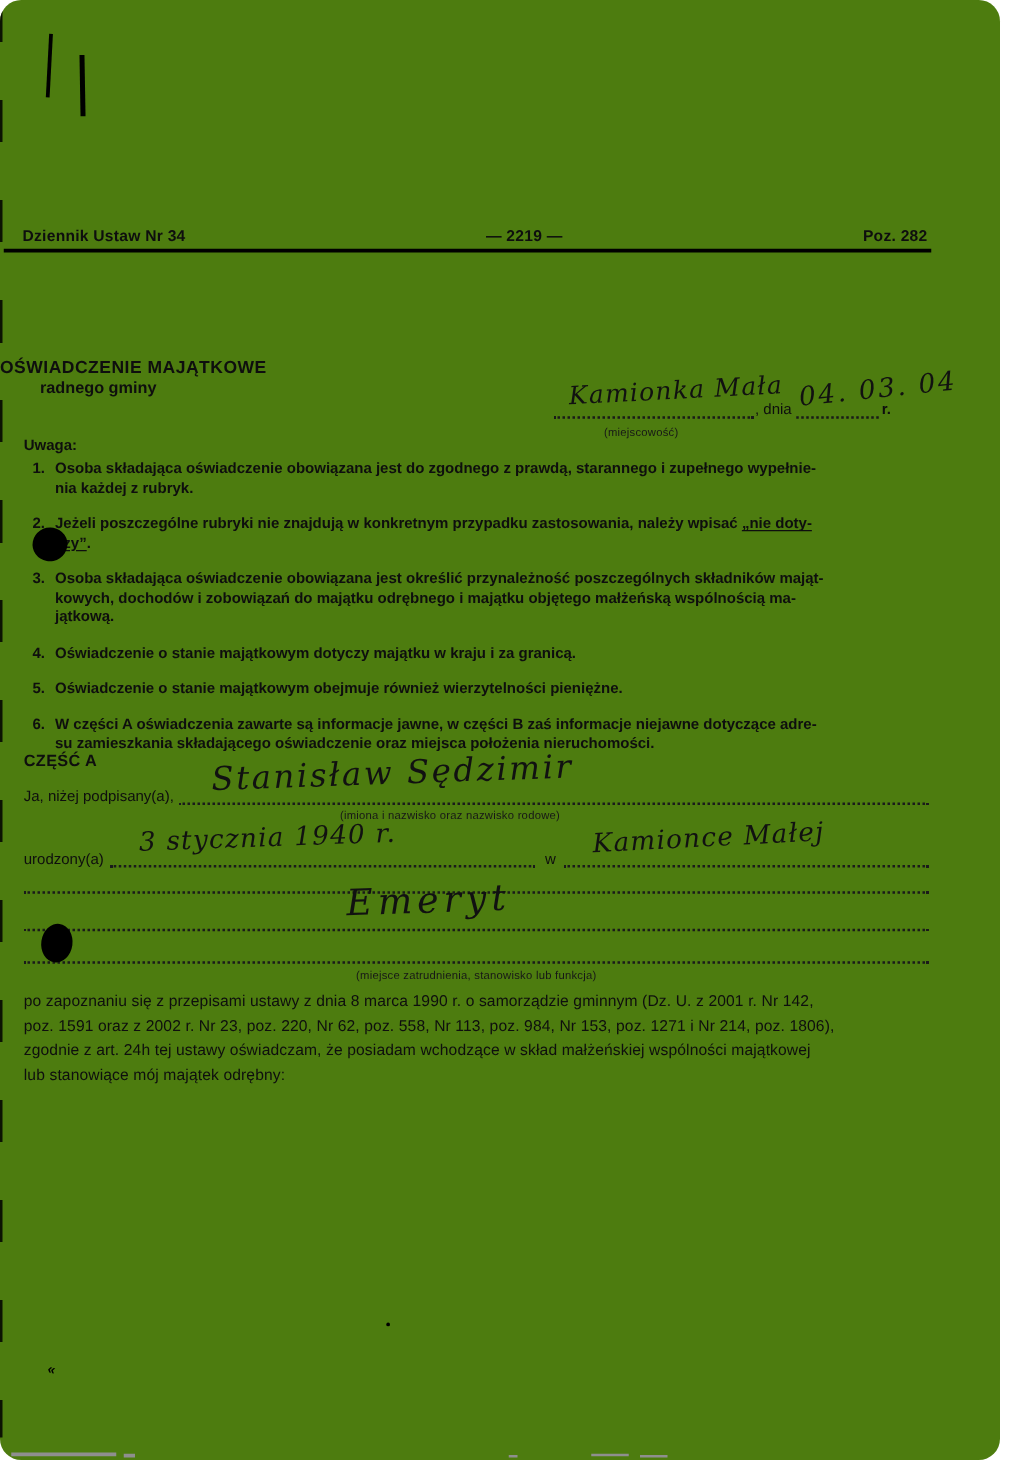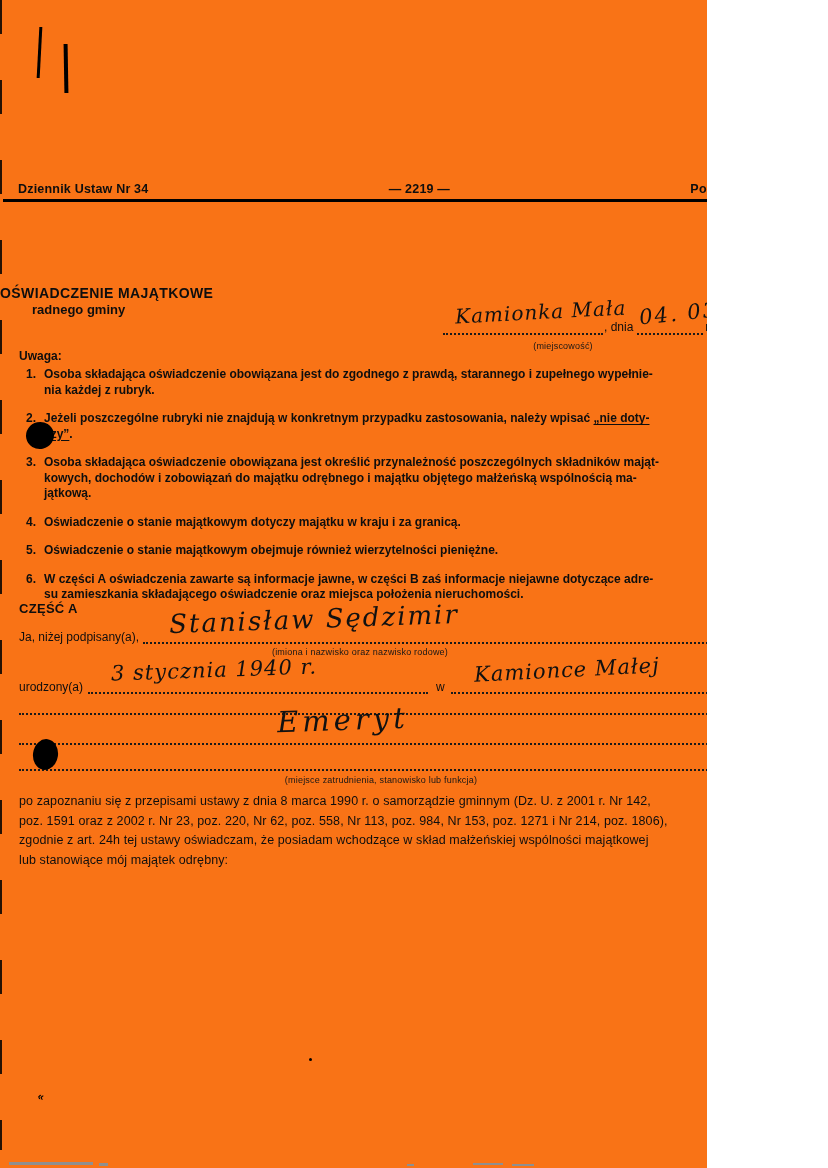--- a/index.html
+++ b/index.html
@@ -1,22 +1,23 @@
 <!DOCTYPE html>
 <html><head>
 <meta charset="utf-8">
 <style>
   html,body{margin:0;padding:0;background:#ffffff;}
   .page{
     position:relative;
-    width:707px;height:1168px;
-    background:#f97316;
+    width:800px;height:1168px;
+    background:#4d7c0f;
     overflow:hidden;
     font-family:"Liberation Sans", sans-serif;
     color:#0e0e0e;
+    border-radius:17px;
   }
   
   .scan-edge-left{
     position:absolute;left:0;top:0;width:2px;height:1150px;
     background:repeating-linear-gradient(180deg,#000 0 34px,transparent 34px 80px);
     opacity:.85;
   }
   .scan-tick-right{position:absolute;left:825px;top:98px;width:3px;height:16px;background:#000;}
   .speck-tr{position:absolute;left:820px;top:2px;width:3px;height:3px;background:#000;}
   .speck-mid{position:absolute;left:309px;top:1058px;width:3px;height:3px;background:#000;border-radius:50%;}
@@ -53,21 +54,21 @@
   .pd-dot2{width:66px;margin-left:3px;}
   .pd-dnia{white-space:nowrap;padding:0 1px;}
   .pd-r{white-space:nowrap;font-weight:bold;margin-left:2px;}
   .hand{
     font-family:"DejaVu Serif", serif;font-style:italic;color:#111;
     position:absolute;white-space:nowrap;pointer-events:none;
   }
   .hw-place{left:12px;top:-16px;font-size:20px;letter-spacing:1px;transform:rotate(-3deg);}
   .hw-date{left:196px;top:-17px;font-size:21px;letter-spacing:2px;transform:rotate(-6deg);}
   .caption{font-size:9px;color:#171717;letter-spacing:.2px;}
-  .cap-place{position:absolute;left:508px;top:341px;width:110px;text-align:center;}
+  .cap-place{position:absolute;left:458px;top:341px;width:110px;text-align:center;}
 
   
   .uwaga{position:absolute;left:19px;top:349px;width:727px;}
   .uwaga-label{font-size:12px;font-weight:bold;margin-bottom:4px;}
   .uw-item{display:flex;margin-top:13px;padding-left:7px;font-size:12px;font-weight:bold;line-height:15.5px;}
   .uw-item.first{margin-top:3px;}
   .uw-num{flex:none;width:18px;}
   .uw-text{flex:1;}
   .uline{text-decoration:underline;text-underline-offset:2px;}
 

